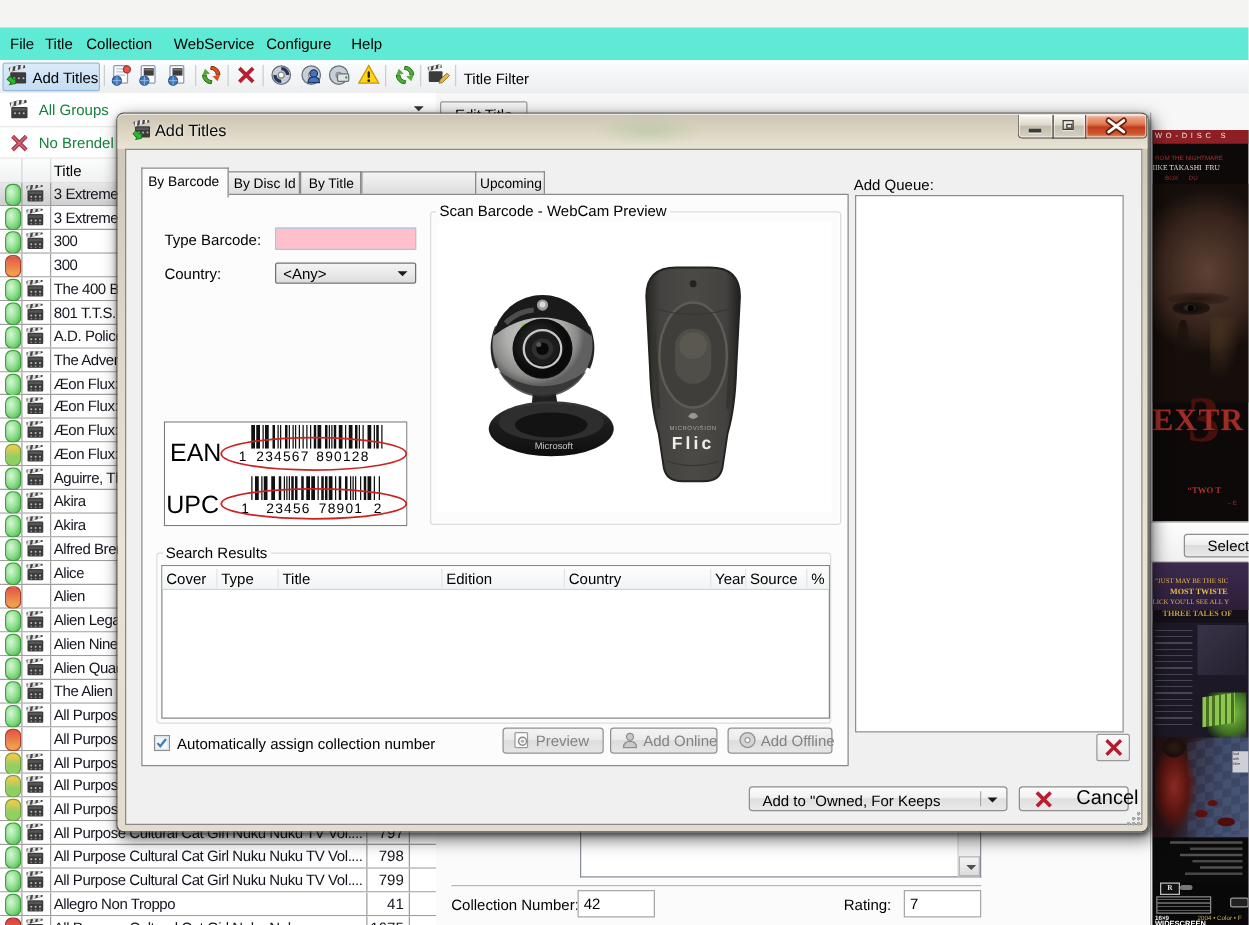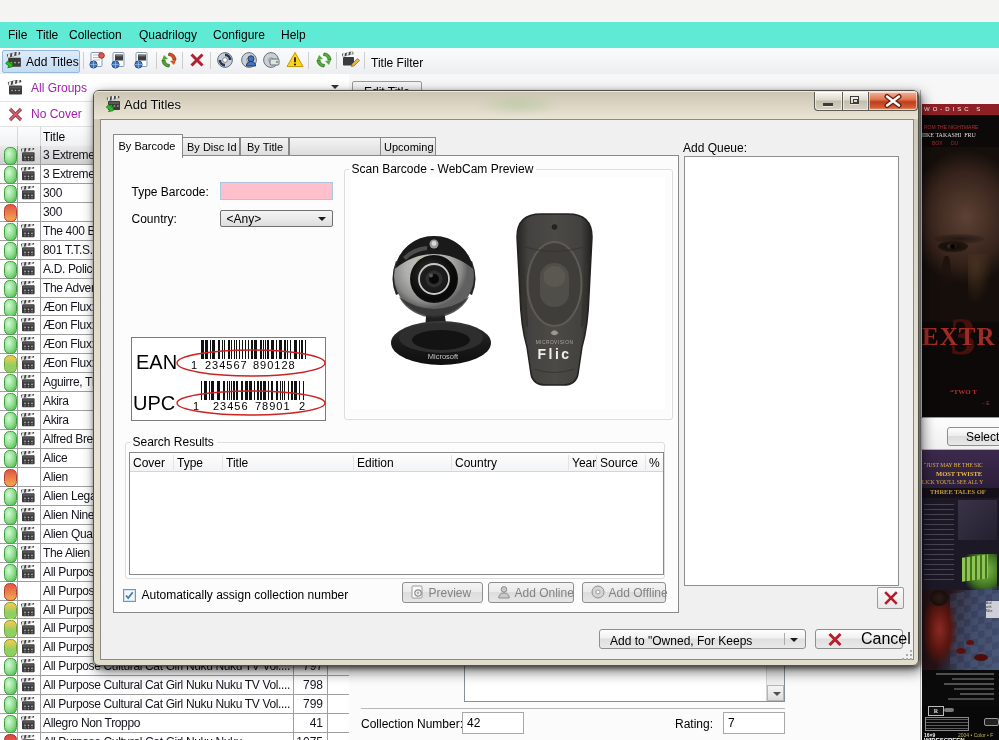--- a/index.html
+++ b/index.html
@@ -17,21 +17,21 @@
 
 #toolbar{left:0;top:48px;width:999px;height:26px;background:linear-gradient(#fbfcfd,#eceef0);border-bottom:1px solid #c8c8c8;}
 #addtitles{position:absolute;left:2px;top:2px;width:76px;height:21px;background:linear-gradient(#dcebf9,#c4dcf3);border:1px solid #94b9dd;border-radius:2px;}
 #addtitles .t{position:absolute;left:23px;top:4px;font-size:12px;color:#000;}
 .tsep{position:absolute;top:4px;width:1px;height:17px;background:#cdcdcd;}
 .ticon{position:absolute;top:3px;width:18px;height:18px;}
 #titlefilter{position:absolute;left:371px;top:8px;font-size:12px;color:#000;}
 
 #leftpanel{left:0;top:74px;width:349px;height:666px;background:#fff;}
 #allgroups{position:absolute;left:0;top:2px;width:349px;height:25px;background:#fff;border-bottom:1px solid #e2e2e2;}
-#allgroups .t,#nofilter .t{position:absolute;left:31px;top:5px;font-size:12px;color:#a21caf;}
+#allgroups .t,#nofilter .t{position:absolute;left:31px;top:5px;font-size:12px;color:#15803d;}
 #nofilter{position:absolute;left:0;top:28px;width:349px;height:24px;background:#fff;border-bottom:1px solid #e2e2e2;}
 #lheader{position:absolute;left:0;top:53px;width:349px;height:19px;background:linear-gradient(#fdfdfd,#eef0f2);border-bottom:1px solid #c3c3c3;}
 #lheader .t{position:absolute;left:43px;top:3px;font-size:12px;color:#000;}
 #lrows{position:absolute;left:0;top:72px;width:349px;height:594px;overflow:hidden;}
 .lrow{position:relative;width:349px;height:18.95px;box-sizing:border-box;border-bottom:1px solid #9f9f9f;background:#fff;}
 .lrow.sel{background:linear-gradient(#e9e9e9,#cfcfcf);}
 .lrow .tt{position:absolute;left:43px;top:2px;font-size:12px;letter-spacing:-0.35px;color:#14141e;white-space:nowrap;max-width:250px;overflow:hidden;}
 .lrow .num{position:absolute;right:26px;top:2px;font-size:12px;color:#14141e;}
 .vline{position:absolute;top:0;bottom:0;width:1px;background:#9f9f9f;}
 .pill{position:absolute;left:4px;top:1px;width:11px;height:16px;border-radius:5.5px;}
@@ -87,21 +87,21 @@
 #grip{left:800px;top:529px;width:12px;height:12px;}
 #grip div{width:12px;height:12px;background:radial-gradient(circle 1.5px at 10px 2px,#aaa 100%,transparent),radial-gradient(circle 1.5px at 10px 6px,#aaa 100%,transparent),radial-gradient(circle 1.5px at 10px 10px,#aaa 100%,transparent),radial-gradient(circle 1.5px at 6px 6px,#aaa 100%,transparent),radial-gradient(circle 1.5px at 6px 10px,#aaa 100%,transparent),radial-gradient(circle 1.5px at 2px 10px,#aaa 100%,transparent);}
 </style>
 </head>
 <body>
 <div id="w">
   <div class="abs" id="menubar">
     <span style="left:8px">File</span>
       <span style="left:36px">Title</span>
       <span style="left:69px">Collection</span>
-      <span style="left:139px">Quadrilogy</span>
+      <span style="left:139px">WebService</span>
       <span style="left:213px">Configure</span>
       <span style="left:281px">Help</span>
   </div>
   <div class="abs" id="toolbar">
     <div id="addtitles">
         <div class="t">Add Titles</div>
       </div>
     <div class="tsep" style="left:83px"></div>
     <div class="tsep" style="left:156px"></div>
     <div class="tsep" style="left:182px"></div>
@@ -203,21 +203,21 @@
           <circle cx="12" cy="10.5" r="0.8" fill="#bbb"></circle>
         </svg>
         <div class="t">All Groups</div>
         <div style="position:absolute;left:331px;top:9px;width:0;height:0;border-left:4px solid transparent;border-right:4px solid transparent;border-top:4px solid #333;"></div>
       </div>
     <div id="nofilter">
         <svg class="abs" style="left:7px;top:4px" width="17" height="17" viewBox="0 0 17 17">
           <path d="M3 3 L14 14 M14 3 L3 14" stroke="#a8394a" stroke-width="3.2"></path>
           <path d="M3 3 L14 14 M14 3 L3 14" stroke="#c96a78" stroke-width="1.2"></path>
         </svg>
-        <div class="t">No Cover</div>
+        <div class="t">No Brendel</div>
       </div>
     <div id="lheader">
         <div class="t">Title</div>
         <div class="vline" style="left:17px;background:#d8d8d8"></div>
         <div class="vline" style="left:40px;background:#d8d8d8"></div>
       </div>
     <div id="strip" style="position:absolute;left:328px;top:72px;width:21px;height:594px;background:#f1f1f1;"></div>
       <div id="lrows">
 <div class="lrow sel">
           <div class="pill pg"></div>

